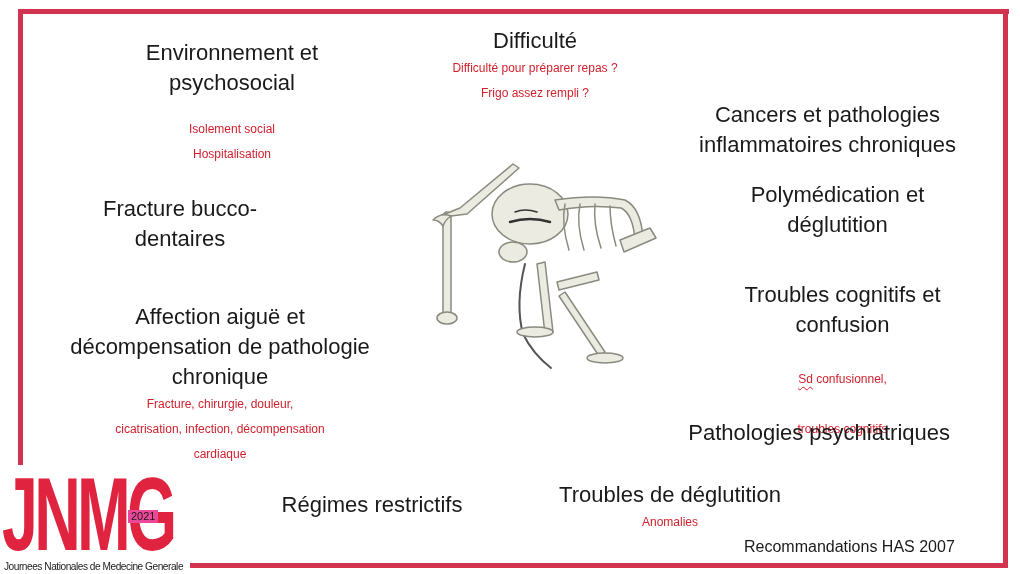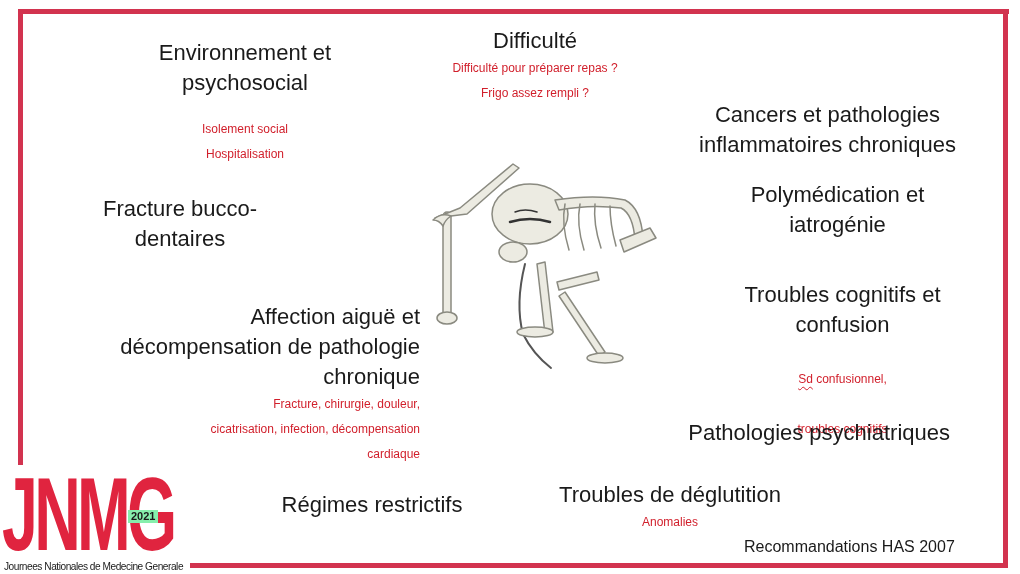--- a/index.html
+++ b/index.html
@@ -20,78 +20,78 @@
     .squiggle { text-decoration: underline wavy #d11f2b; text-decoration-thickness: 1px; text-underline-offset: 3px; }
 
     .logo { position: absolute; left: 2px; top: 468px; width: 182px; height: 106px; }
     .logo-letters {
       position: absolute; left: 0; top: 0; width: 180px; height: 92px;
       color: #e0243f; font-family: "Liberation Sans", sans-serif; font-weight: bold;
       font-size: 104px; line-height: 92px; letter-spacing: -6px;
       transform: scaleX(0.62); transform-origin: left top;
     }
     .logo-year {
-      position: absolute; left: 126px; top: 42px; background: #86efac; color: #1a1a1a;
-      font-size: 11px; font-weight: bold; padding: 0 3px; line-height: 13px;
+      position: absolute; left: 126px; top: 42px; background: #ec4899; color: #1a1a1a;
+      font-size: 11px; font-weight: normal; padding: 0 3px; line-height: 13px;
     }
     .logo-caption {
       position: absolute; left: 2px; top: 92px; width: 184px; color: #1a1a1a;
       font-size: 11px; line-height: 13px; letter-spacing: -0.5px;
       transform: scaleX(0.92); transform-origin: left top; white-space: nowrap;
     }
     .source { position: absolute; left: 744px; top: 538px; font-size: 16px; color: #1a1a1a; }
 
     .skeleton { position: absolute; left: 415px; top: 152px; width: 265px; height: 220px; }
   </style>
 </head>
 <body>
 
 <div class="border-top"></div>
 <div class="border-left"></div>
 <div class="border-right"></div>
 <div class="border-bottom"></div>
 
-<div class="block" style="left:120px; top:38px; width:250px;">
+<div class="block" style="left:107px; top:38px; width:250px;">
   <div class="title">Environnement et
 psychosocial</div>
   <div class="sub" style="margin-top:19px;">Isolement social
 Hospitalisation</div>
 </div>
 
 <div class="block" style="left:370px; top:26px; width:330px;">
   <div class="title">Difficulté</div>
   <div class="sub">Difficulté pour préparer repas ?
 Frigo assez rempli ?</div>
 </div>
 
 <div class="block" style="left:665px; top:100px; width:325px;">
   <div class="title">Cancers et pathologies
 inflammatoires chroniques</div>
 </div>
 
 <div class="block" style="left:705px; top:180px; width:265px;">
   <div class="title">Polymédication et
-iatrogénie</div>
+déglutition</div>
 </div>
 
 <div class="block" style="left:60px; top:194px; width:240px;">
   <div class="title">Fracture bucco-
 dentaires</div>
 </div>
 
 <div class="block" style="left:705px; top:280px; width:275px;">
   <div class="title">Troubles cognitifs et
 confusion</div>
   <div class="sub" style="margin-top:2px;">
     <span class="squiggle">Sd</span><span> confusionnel,</span><br>
     <span>troubles cognitifs</span>
   </div>
 </div>
 
-<div class="block" style="left:20px; top:302px; width:400px;text-align:right;">
+<div class="block" style="left:20px; top:302px; width:400px;">
   <div class="title">Affection aiguë et
 décompensation de pathologie
 chronique</div>
   <div class="sub">Fracture, chirurgie, douleur,
 cicatrisation,  infection, décompensation
 cardiaque</div>
 </div>
 
 <div class="block" style="left:610px; top:418px; width:340px;text-align:right;">
   <div class="title">Pathologies psychiatriques</div>

